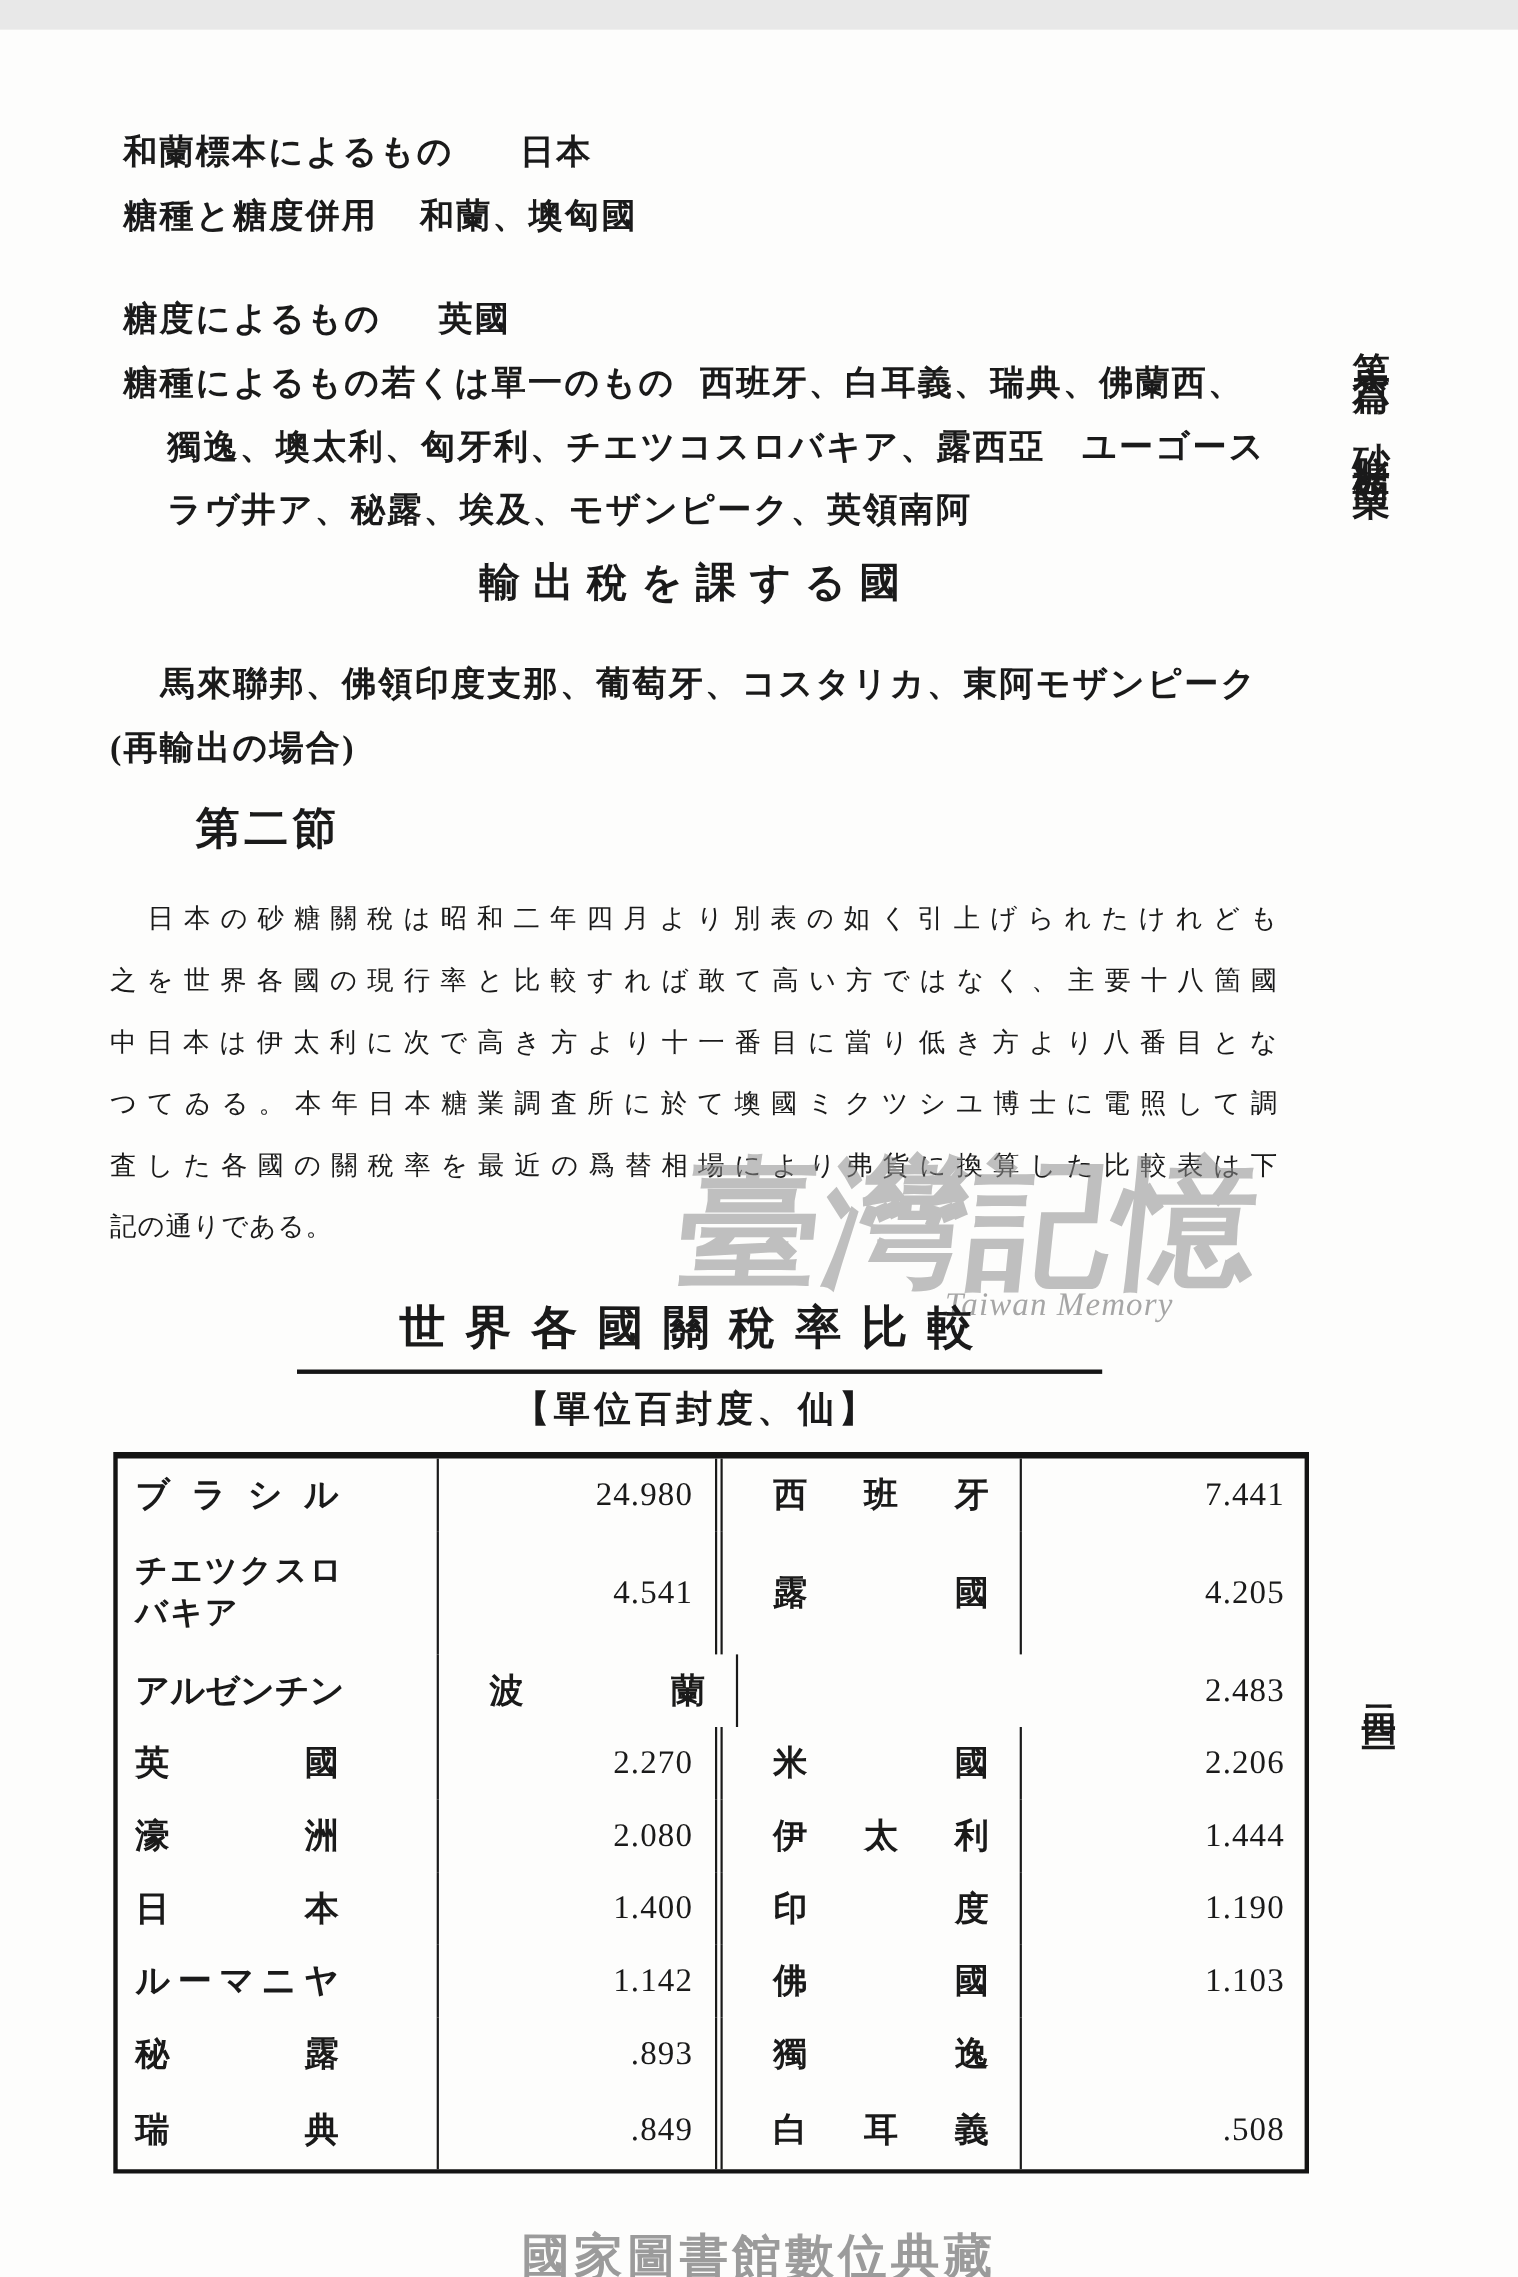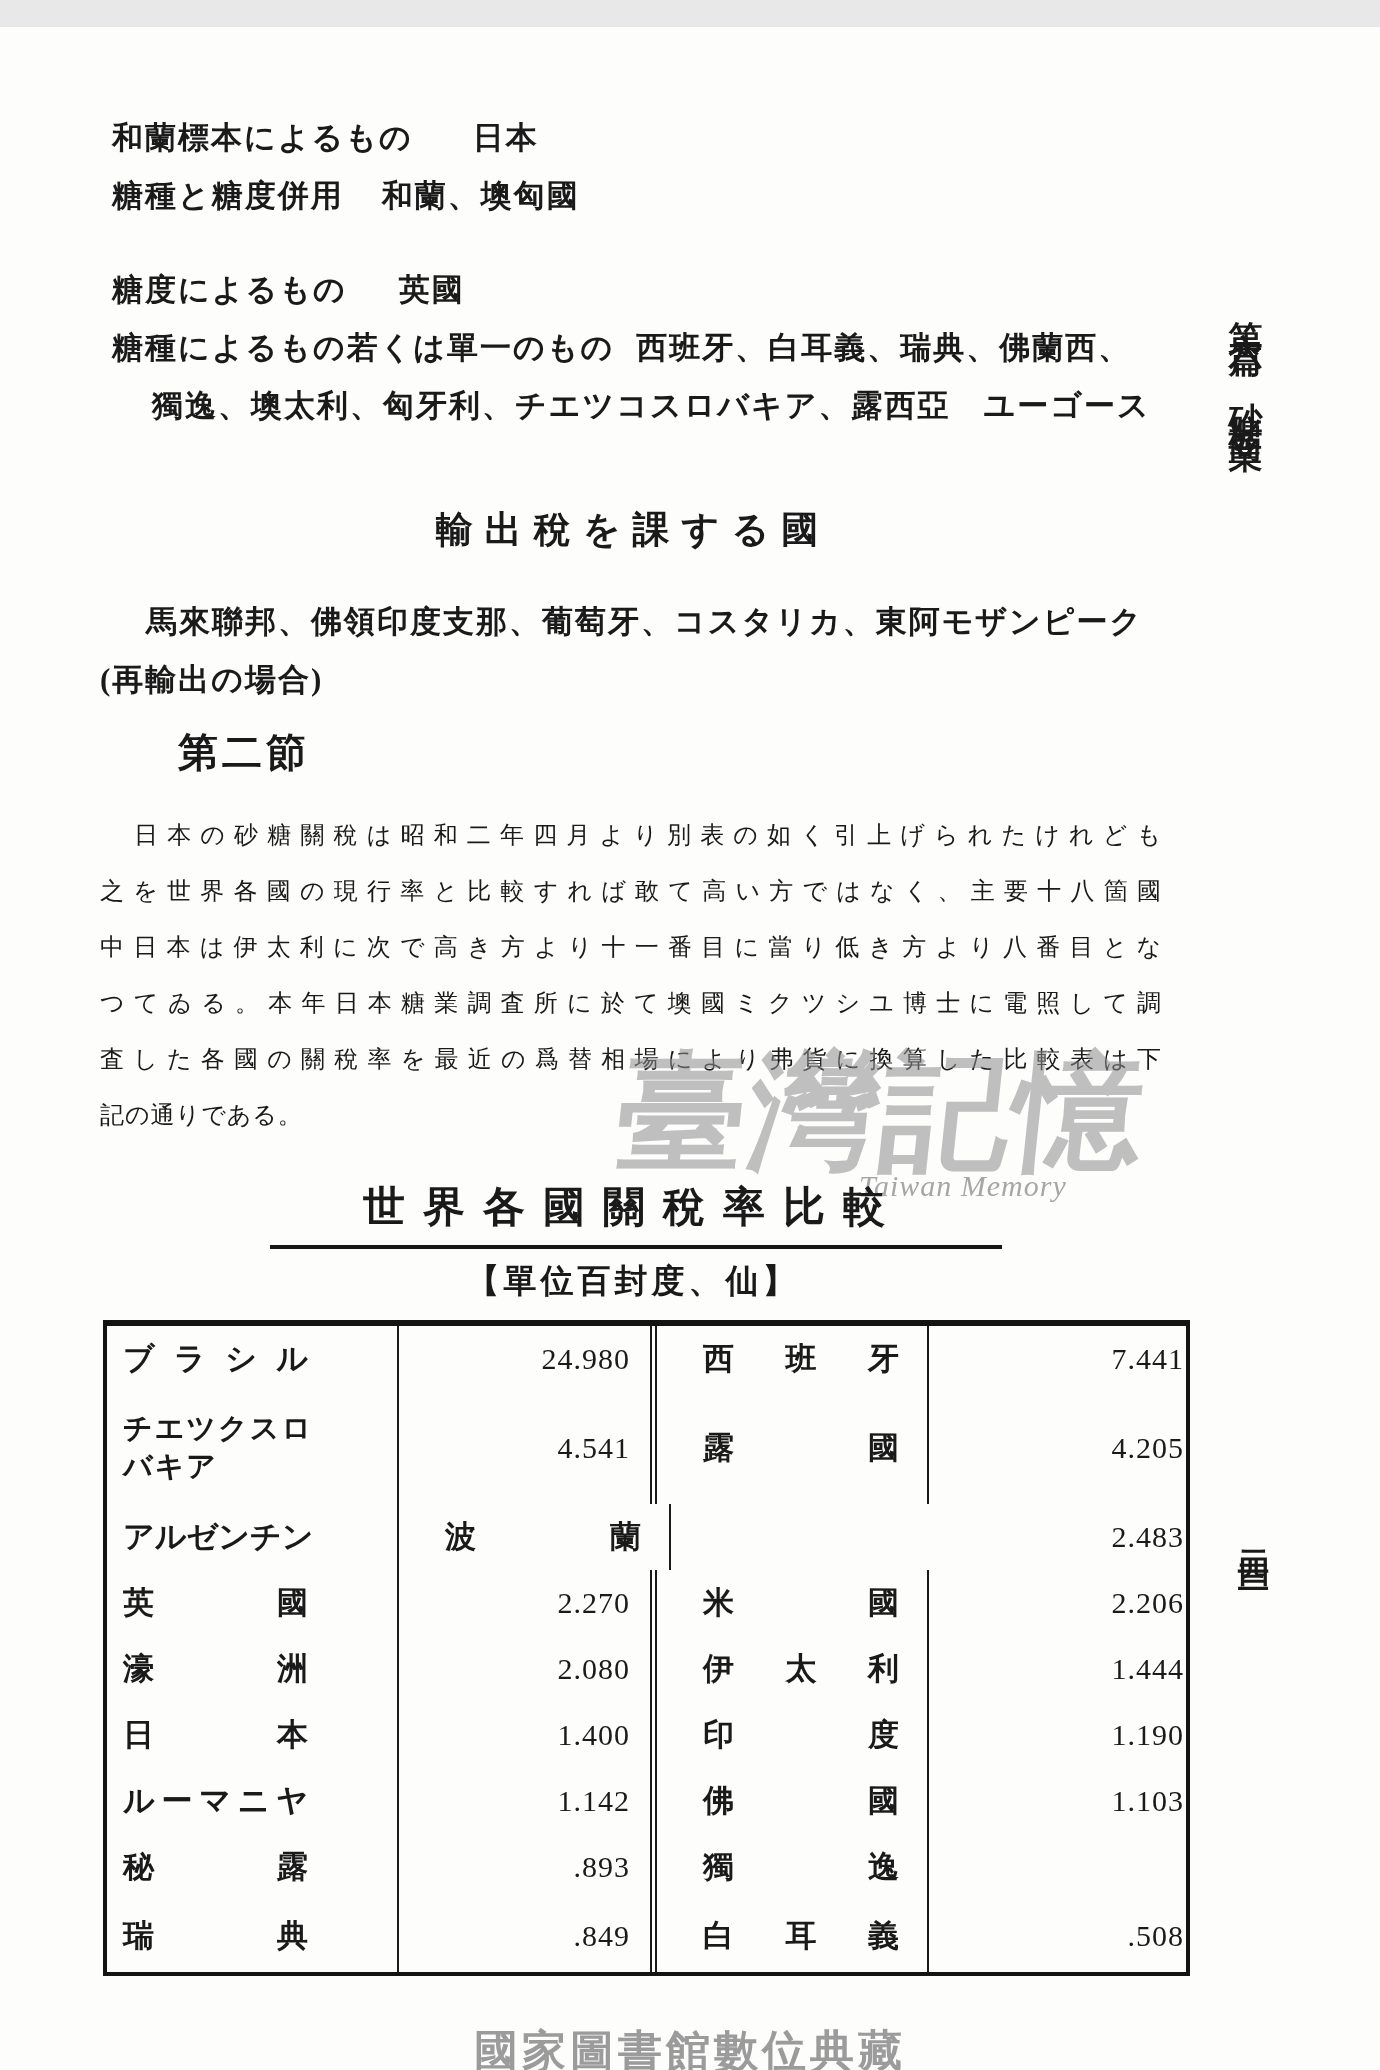--- a/index.html
+++ b/index.html
@@ -53,21 +53,21 @@
     left:103px; top:1293px; width:1087px; height:656px;
     border:4px solid #141414; border-top-width:6px; box-sizing:border-box;
     display:grid; grid-template-rows:66px 112px 66px 66px 66px 66px 66px 66px 1fr;
     background:#fdfdfc; z-index:2;
   }
   .t-row { display:flex; }
   .t-cell { display:flex; align-items:center; box-sizing:border-box; }
   .c-name1 { width:292px; border-right:2px solid #1a1a1a; padding-left:16px; }
   .c-val1  { width:258px; border-right:7px double #1a1a1a; justify-content:flex-end; padding-right:20px; }
   .c-name2 { width:272px; border-right:2px solid #1a1a1a; padding-left:46px; }
-  .c-val2  { flex:1; justify-content:flex-end; padding-right:2px; }
+  .c-val2  { flex:1; justify-content:flex-end; padding-right:18px; }
   .t-name { font-size:31px; font-weight:bold; }
   .t-val  { font-size:30px; letter-spacing:1px; }
   .spread { display:flex; justify-content:space-between; width:185px; }
   .c-name2 .spread { width:196px; }
   .wrapname { width:205px; line-height:1.3; letter-spacing:2px; font-size:29px; white-space:normal; }
   .speck { left:556px; top:1848px; width:11px; height:11px; background:#222; border-radius:3px; transform:rotate(25deg); }
 
   
   .v-volume {
     left:1222px; top:266px; writing-mode:vertical-rl; text-orientation:upright;
@@ -99,20 +99,21 @@
   </div>
   <div class="abs cls-row" style="top:242px; left:112px;">
     <span class="cls-label">糖度によるもの</span>
     <span class="cls-value" style="margin-left:52px;">英國</span>
   </div>
   <div class="abs cls-row" style="top:300px; left:112px;">
     <span class="cls-label">糖種によるもの若くは單一のもの</span>
     <span class="cls-value" style="margin-left:22px;">西班牙、白耳義、瑞典、佛蘭西、</span>
   </div>
   <div class="abs cls-wrap" style="top:358px; left:152px;">獨逸、墺太利、匈牙利、チエツコスロバキア、露西亞　ユーゴース</div>
+  <div class="abs cls-wrap" style="top:416px; left:152px;">ラヴ井ア、秘露、埃及、モザンピーク、英領南阿</div>
 
   <div class="abs h-export" style="top:478px;">輸出稅を課する國</div>
   <div class="abs countries-line" style="top:574px;">馬來聯邦、佛領印度支那、葡萄牙、コスタリカ、東阿モザンピーク</div>
   <div class="abs note-line" style="top:632px;">(再輸出の場合)</div>
 
   <div class="abs h-section" style="top:698px;">
     <span class="sec-num">第二節</span>
   </div>
 
   <div class="abs wm-cjk">臺灣記憶</div>

